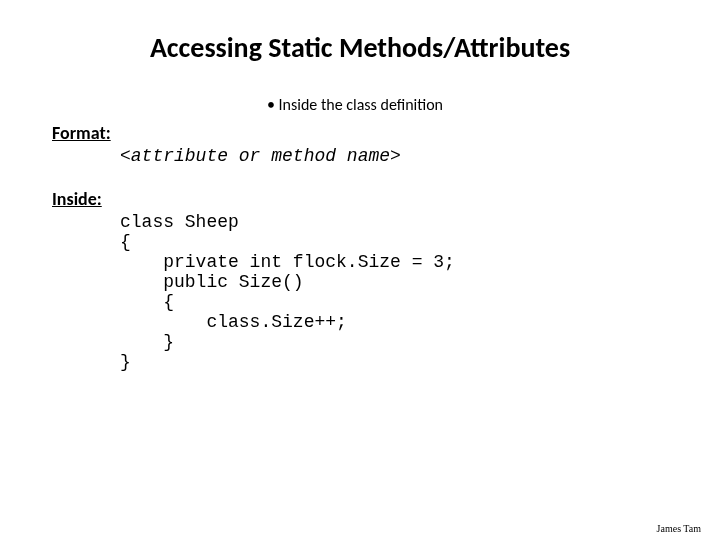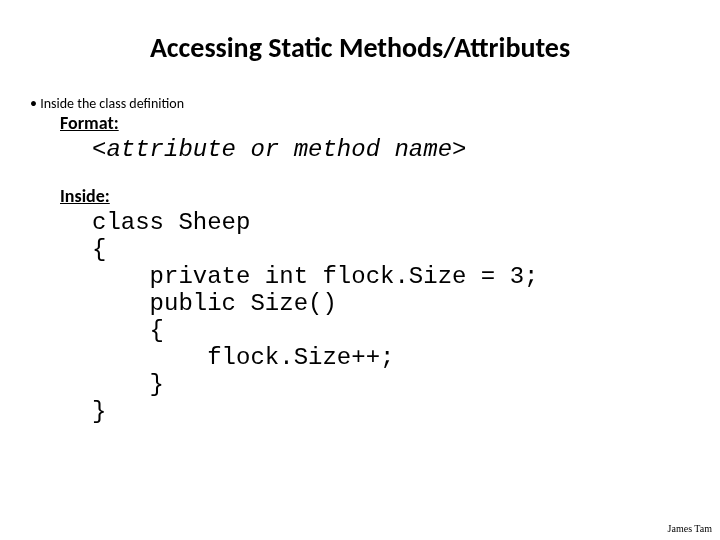--- a/index.html
+++ b/index.html
@@ -17,51 +17,53 @@
       padding: 20px 40px 0 40px;
     }
     .title {
       font-size: 28px;
       font-weight: bold;
       text-align: center;
       margin-top: 10px;
       margin-bottom: 30px;
     }
     .bullet-main {
-      font-size: 14px;
+      font-size: 16px;
       margin-left: -10px;
+      margin-bottom: 8px;
+      text-align: center;
     }
     .bullet-main::before {
       content: "• ";
     }
     .sub-label {
       font-size: 18px;
       font-weight: bold;
-      margin-left: 20px;
+      margin-left: 12px;
       margin-bottom: 2px;
     }
     .sub-label.underlined {
       text-decoration: underline;
     }
     .code {
       font-family: "Courier New", Courier, monospace;
-      font-size: 24px;
+      font-size: 18px;
       white-space: pre;
-      margin-left: 52px;
+      margin-left: 80px;
     }
     .italic {
       font-style: italic;
     }
     .section-gap {
       margin-top: 22px;
     }
     .footer {
       position: absolute;
       bottom: 6px;
-      right: 8px;
+      right: 19px;
       font-family: "Times New Roman", serif;
       font-size: 10px;
     }
   </style>
 </head>
 <body>
 
 <div class="title">Accessing Static Methods/Attributes</div>
 
 <div class="bullet-main">Inside the class definition</div>
@@ -69,17 +71,17 @@
 <div class="sub-label underlined">Format:</div>
 <div class="code italic">&lt;attribute or method name&gt;</div>
 
 <div class="sub-label underlined section-gap">Inside:</div>
 <div class="code">class Sheep</div>
 <div class="code">{</div>
 <div class="code">    private int flock.Size = 3;</div>
 <div class="code"></div>
 <div class="code">    public Size()</div>
 <div class="code">    {</div>
-<div class="code">        flock.Size++;</div>
+<div class="code">        class.Size++;</div>
 <div class="code">    }</div>
 <div class="code">}</div>
 
 <div class="footer">James Tam</div>
 
 </body></html>

